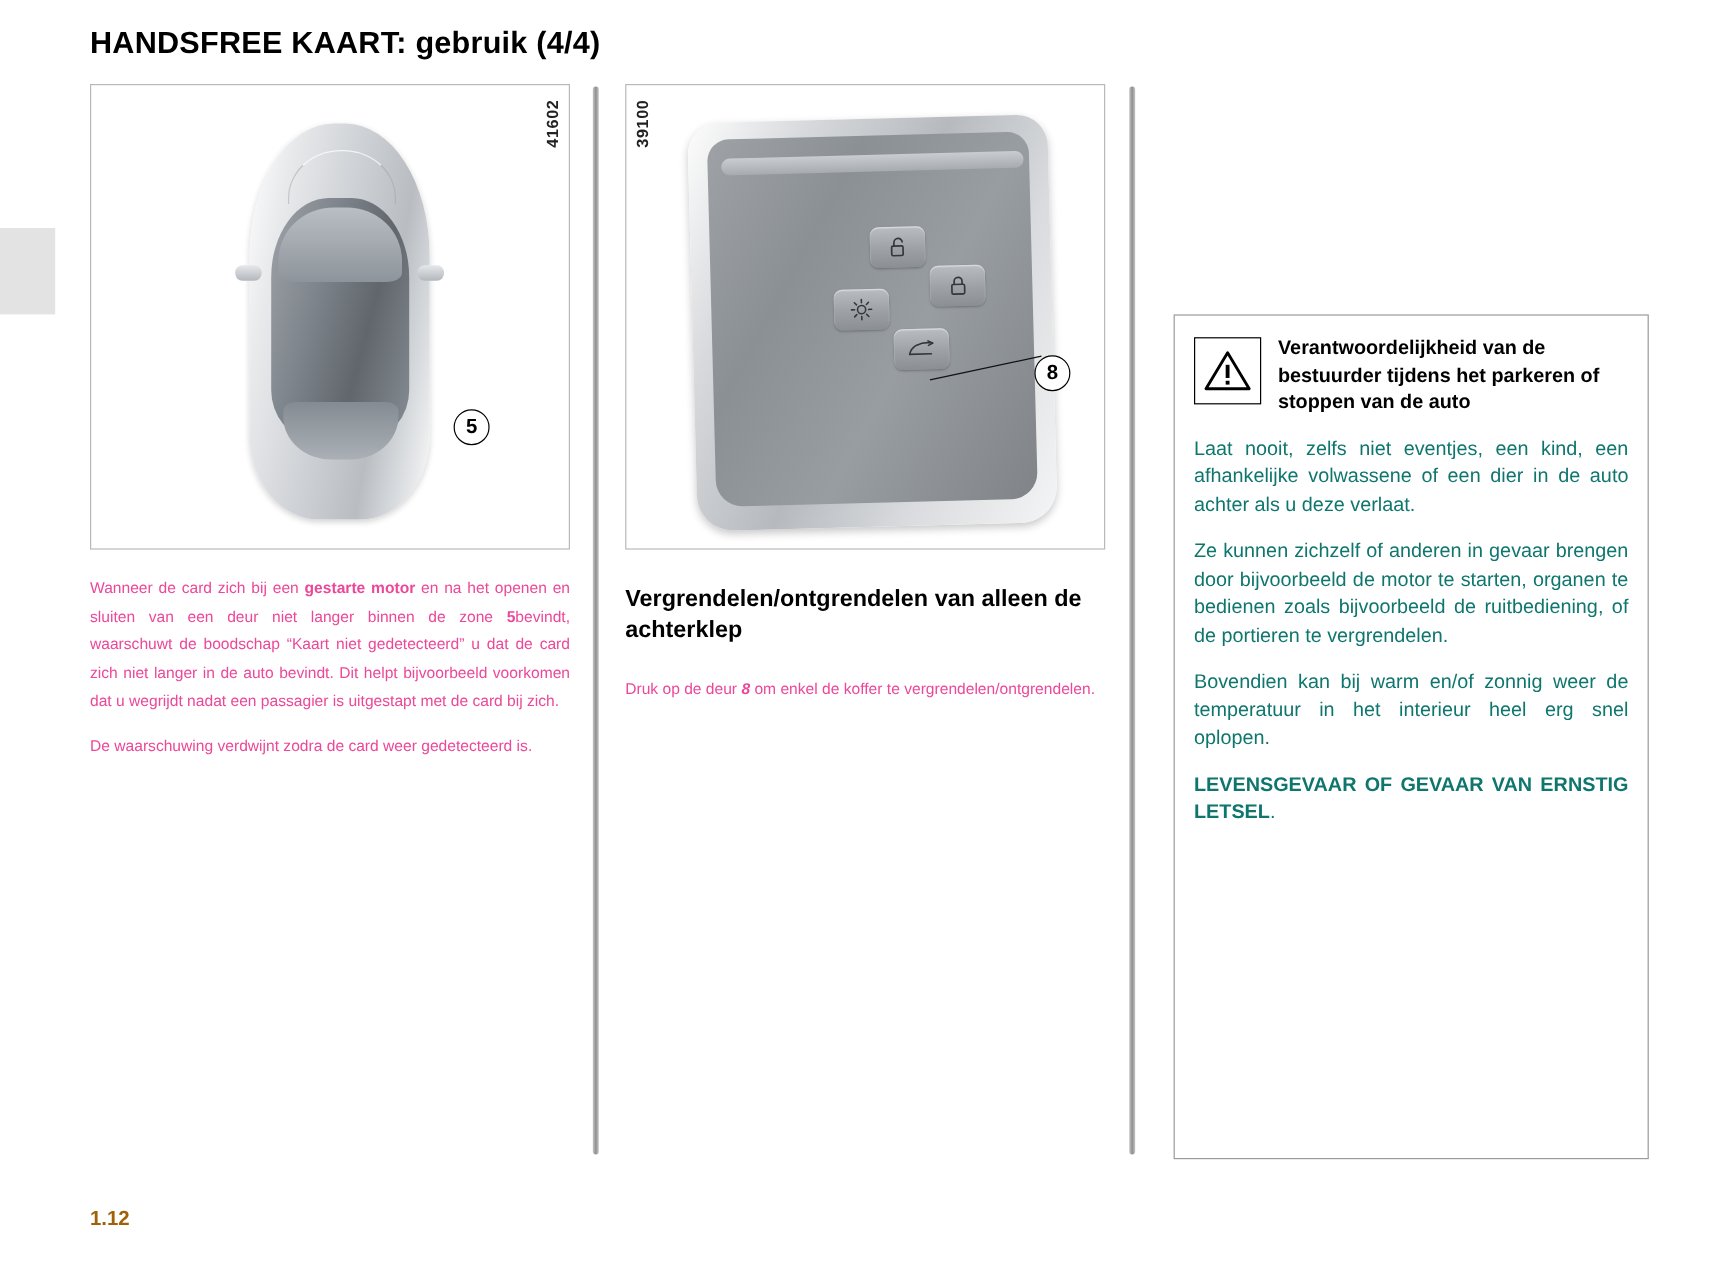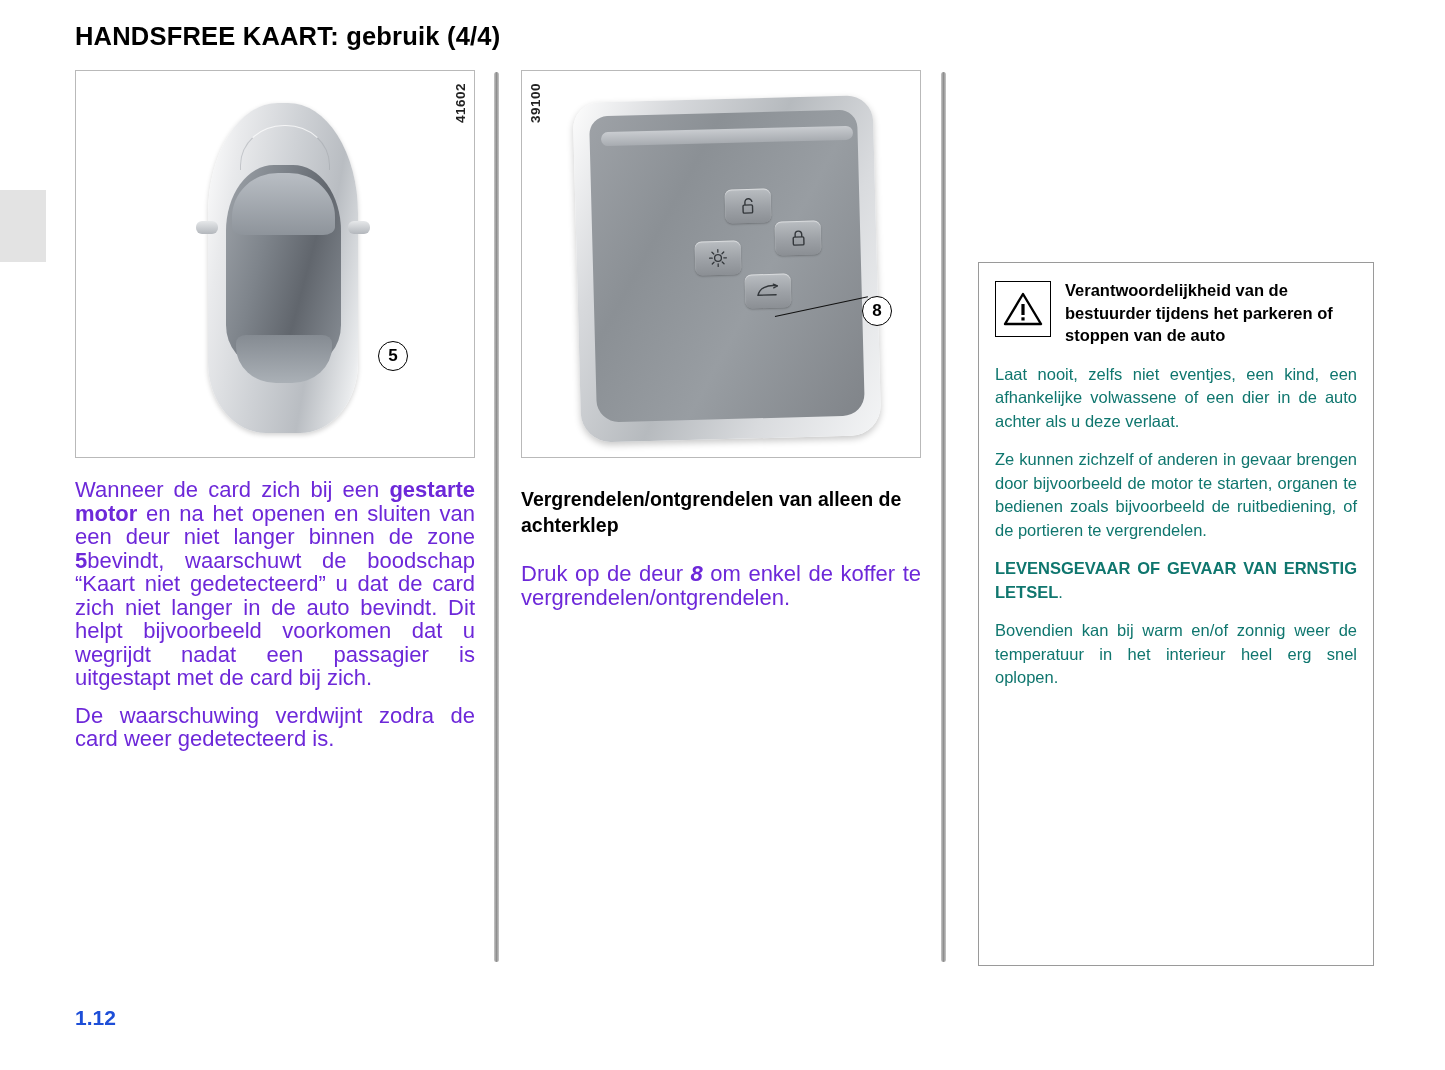--- a/index.html
+++ b/index.html
@@ -33,23 +33,23 @@
     font-size: 25.5px;
     font-weight: bold;
     letter-spacing: 0.2px;
     color: #000;
     white-space: nowrap;
   }
   .folio {
     position: absolute;
     left: 75px;
     top: 1006px;
-    font-size: 21px;
-    font-weight: bold;
-    color: #1d4ed8;
+    font-size: 17px;
+    font-weight: bold;
+    color: #a16207;
   }
 
   
   .col1 {
     position: absolute;
     left: 75px;
     top: 70px;
     width: 400px;
   }
   .figure-box {
@@ -139,23 +139,23 @@
     font-weight: bold;
     color: #000;
     display: flex;
     align-items: center;
     justify-content: center;
     box-sizing: border-box;
   }
   .badge5 { left: 182px; top: 238px; }
 
   .body-text {
-    font-size: 22px;
+    font-size: 13px;
     line-height: 23.5px;
-    color: #6d28d9;
+    color: #ec4899;
     text-align: justify;
     margin: 0 0 14px 0;
   }
   .col1-text { position: absolute; left: 75px; top: 478px; width: 400px; }
 
   .h2 {
     font-size: 19.5px;
     font-weight: bold;
     line-height: 26px;
     margin: 0 0 24px 0;
@@ -378,20 +378,20 @@
           <svg width="40" height="36" viewBox="0 0 40 36">
             <path d="M20 3 L38 33 L2 33 Z" fill="none" stroke="#000" stroke-width="2.4" stroke-linejoin="round"></path>
             <rect x="18.4" y="13" width="3.2" height="11" fill="#000"></rect>
             <rect x="18.4" y="26.3" width="3.2" height="3.2" fill="#000"></rect>
           </svg>
         </div>
         <div class="warn-title">Verantwoordelijkheid van de bestuurder tijdens het parkeren of stoppen van de auto</div>
       </div>
       <p>Laat nooit, zelfs niet eventjes, een kind, een afhankelijke volwassene of een dier in de auto achter als u deze verlaat.</p>
       <p>Ze kunnen zichzelf of anderen in gevaar brengen door bijvoorbeeld de motor te starten, organen te bedienen zoals bijvoorbeeld de ruitbediening, of de portieren te vergrendelen.</p>
+      <p>Bovendien kan bij warm en/of zonnig weer de temperatuur in het interieur heel erg snel oplopen.</p>
       <p><b class="warn-strong">LEVENSGEVAAR OF GEVAAR VAN ERNSTIG LETSEL</b><span>.</span></p>
-      <p>Bovendien kan bij warm en/of zonnig weer de temperatuur in het interieur heel erg snel oplopen.</p>
     </div>
   </div>
 
   <div class="folio">1.12</div>
 
 </div>
 
 </body></html>

